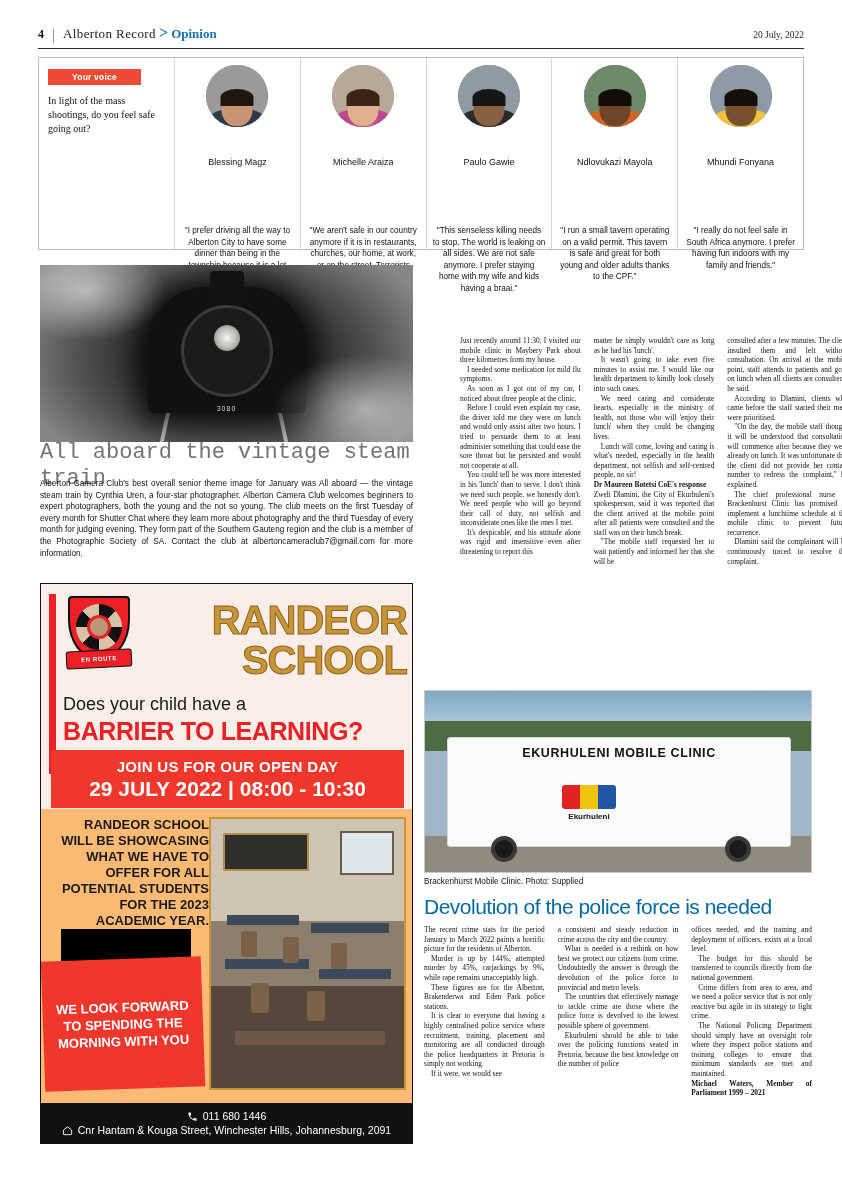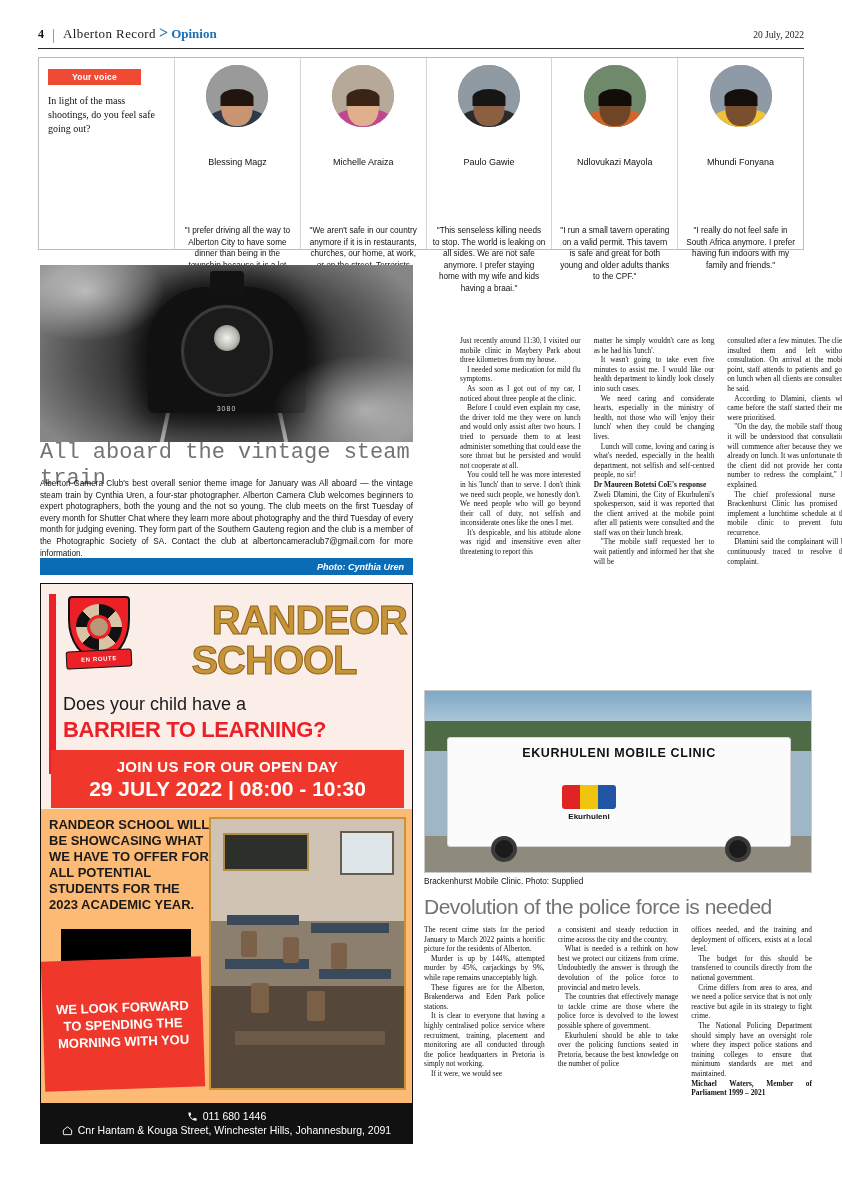--- a/index.html
+++ b/index.html
@@ -177,41 +177,41 @@
     border:1.5px solid #111; border-radius:3px; transform:rotate(-3deg);
     color:#fff; font-family:"Liberation Sans", sans-serif; font-size:6px; font-weight:bold;
     display:flex; align-items:center; justify-content:center; letter-spacing:.6px;
   }
   .ad-brand {
     position:absolute; left:100px; top:16px; width:266px;
     font-family:"Liberation Sans", sans-serif; font-weight:bold; font-size:40px;
     line-height:40px; color:#c79438; letter-spacing:-1px;
     -webkit-text-stroke:1px #8c6520; text-align:right;
   }
-  .ad-brand .l2 { display:block; text-align:center; }
+  .ad-brand .l2 { display:block; text-align:right; }
   .ad-q1 {
     position:absolute; left:22px; top:110px; font-family:Liberation Sans, sans-serif;
     font-size:18px; color:#1a1a1a;
   }
   .ad-q2 {
     position:absolute; left:22px; top:133px; font-family:"Liberation Sans", sans-serif;
-    font-weight:bold; font-size:22px; color:#ec2027; letter-spacing:-0.4px;
+    font-weight:bold; font-size:25px; color:#ec2027; letter-spacing:-0.4px;
   }
   .ad-openday {
     position:absolute; left:10px; top:166px; width:353px; height:58px; background:#f0372b;
     color:#fff; font-family:"Liberation Sans", sans-serif; text-align:center;
     display:flex; flex-direction:column; justify-content:center;
   }
   .ad-openday .l1 { font-weight:bold; font-size:15px; letter-spacing:.3px; }
   .ad-openday .l2 { font-weight:bold; font-size:21px; margin-top:2px; }
   .ad-mid { position:absolute; left:0; top:225px; width:100%; height:290px; }
   .ad-midtext {
     position:absolute; left:8px; top:8px; width:160px;
     font-family:"Liberation Sans", sans-serif; font-weight:bold; font-size:13px;
-    line-height:16px; color:#1a1a1a; text-align:left;
+    line-height:16px; color:#1a1a1a; text-align:right;
   }
   .ad-black {
     position:absolute; left:20px; top:120px; width:130px; height:38px; background:#000;
   }
   .ad-redpanel {
     position:absolute; left:2px; top:150px; width:160px; height:130px; background:#f0372b;
     transform:rotate(-2deg);
     color:#fff; font-family:"Liberation Sans", sans-serif; font-weight:bold; font-size:13px;
     line-height:17px; text-align:center; display:flex; align-items:center; justify-content:center;
     padding:0 8px;
@@ -273,21 +273,21 @@
   }
   .clinic-caption {
     position:absolute; left:424px; top:877px; width:388px;
     font-family:"Liberation Sans", sans-serif; font-size:8.2px; color:#111;
   }
 
   
   .dev-head {
     position:absolute; left:424px; top:895px; width:388px;
     font-family:"Liberation Sans", sans-serif; font-weight:normal; font-size:21px;
-    color:#737373; letter-spacing:-0.5px;
+    color:#0369a1; letter-spacing:-0.5px;
   }
   .dev-cols {
     position:absolute; left:424px; top:925px; width:388px; height:230px;
     display:flex; gap:13px;
   }
   .dcol { width:121px; font-family:"Liberation Serif", serif; font-size:7.4px; line-height:9.6px; color:#111; text-align:justify; }
   .dcol p { margin:0; text-indent:7px; }
   .dcol p.first { text-indent:0; }
   .dcol .byline { font-weight:bold; text-indent:0; }
 </style>
@@ -381,21 +381,20 @@
     <div class="smokebox"></div>
     <div class="lamp"></div>
     <div class="stack"></div>
     <div class="num">3080</div>
     <div class="steam"></div>
     <div class="steam2"></div>
   </div>
 
   <div class="train-head">All aboard the vintage steam train</div>
   <div class="train-body">Alberton Camera Club's best overall senior theme image for January was All aboard — the vintage steam train by Cynthia Uren, a four-star photographer. Alberton Camera Club welcomes beginners to expert photographers, both the young and the not so young. The club meets on the first Tuesday of every month for Shutter Chat where they learn more about photography and the third Tuesday of every month for judging evening. They form part of the Southern Gauteng region and the club is a member of the Photographic Society of SA. Contact the club at albertoncameraclub7@gmail.com for more information.</div>
-  <div class="photo-credit-bar">Photo: Cynthia Uren</div>
 
 
   <div class="clinic-cols">
     <div class="ccol">
       <p class="first">Just recently around 11:30, I visited our mobile clinic in Maybery Park about three kilometres from my house.</p>
       <p>I needed some medication for mild flu symptoms.</p>
       <p>As soon as I got out of my car, I noticed about three people at the clinic.</p>
       <p>Before I could even explain my case, the driver told me they were on lunch and would only assist after two hours. I tried to persuade them to at least administer something that could ease the sore throat but he persisted and would not cooperate at all.</p>
       <p>You could tell he was more interested in his 'lunch' than to serve. I don't think we need such people, we honestly don't. We need people who will go beyond their call of duty, not selfish and inconsiderate ones like the ones I met.</p>
       <p>It's despicable, and his attitude alone was rigid and insensitive even after threatening to report this</p>

